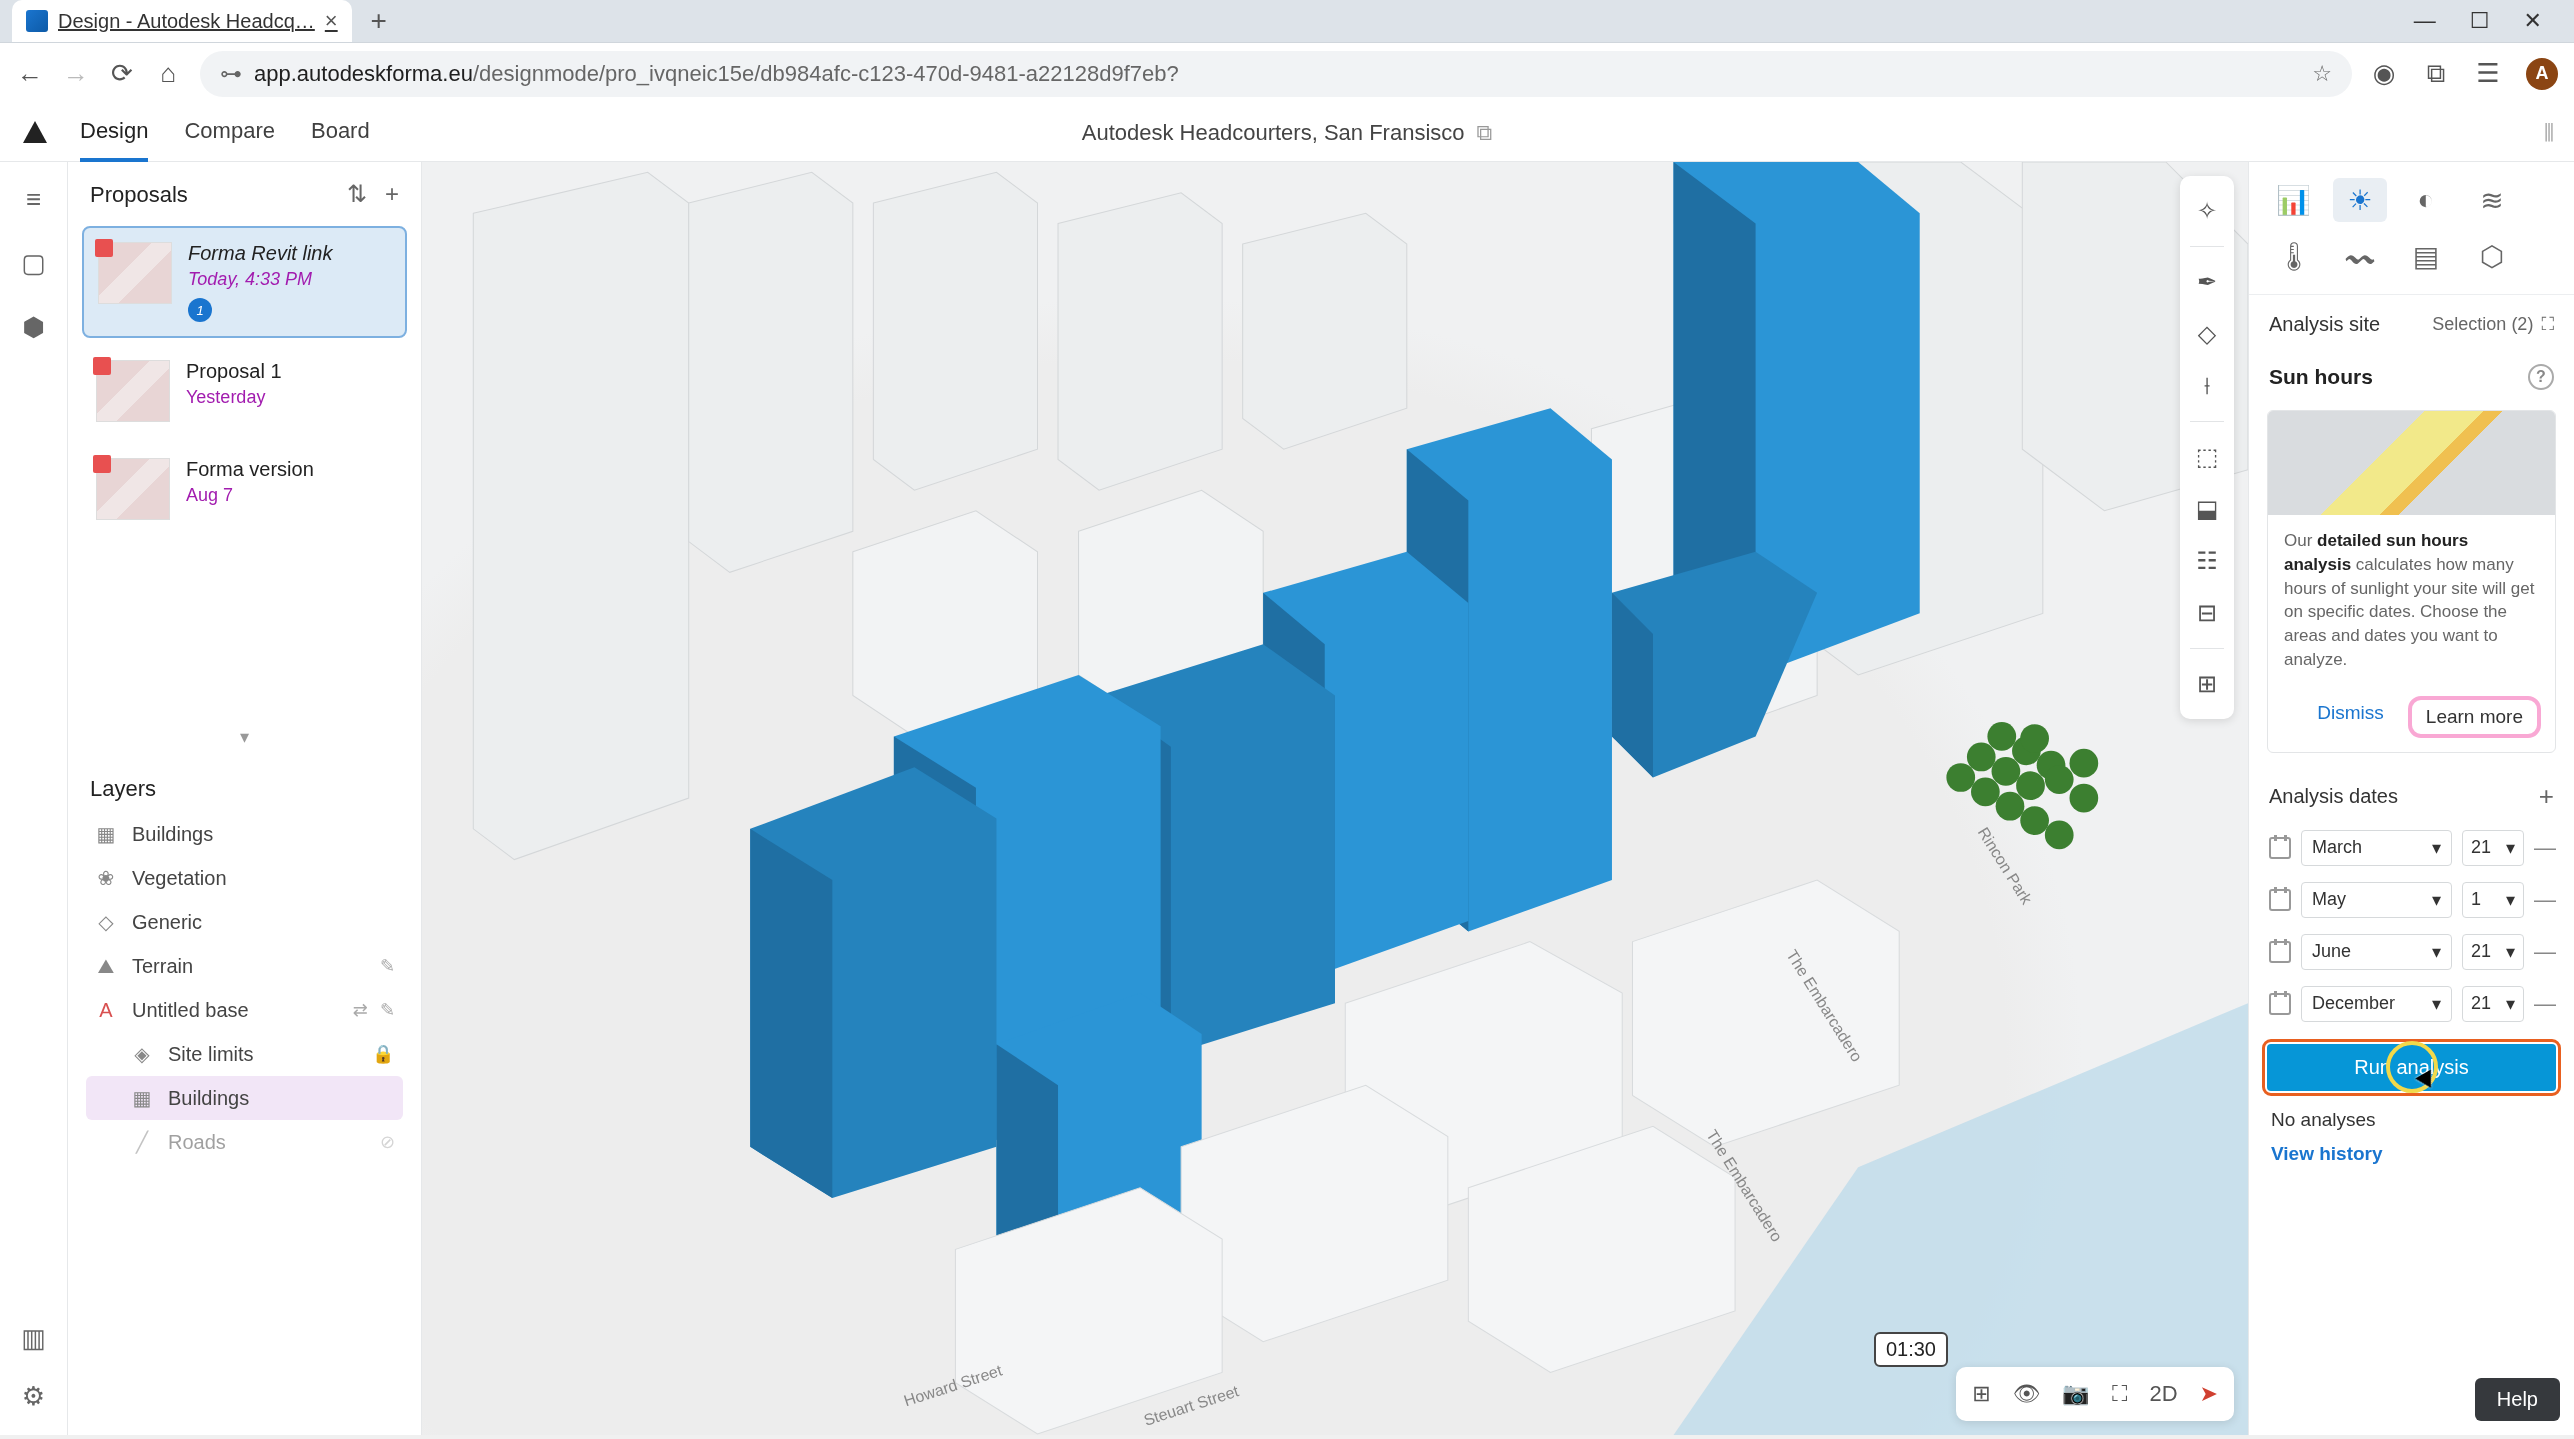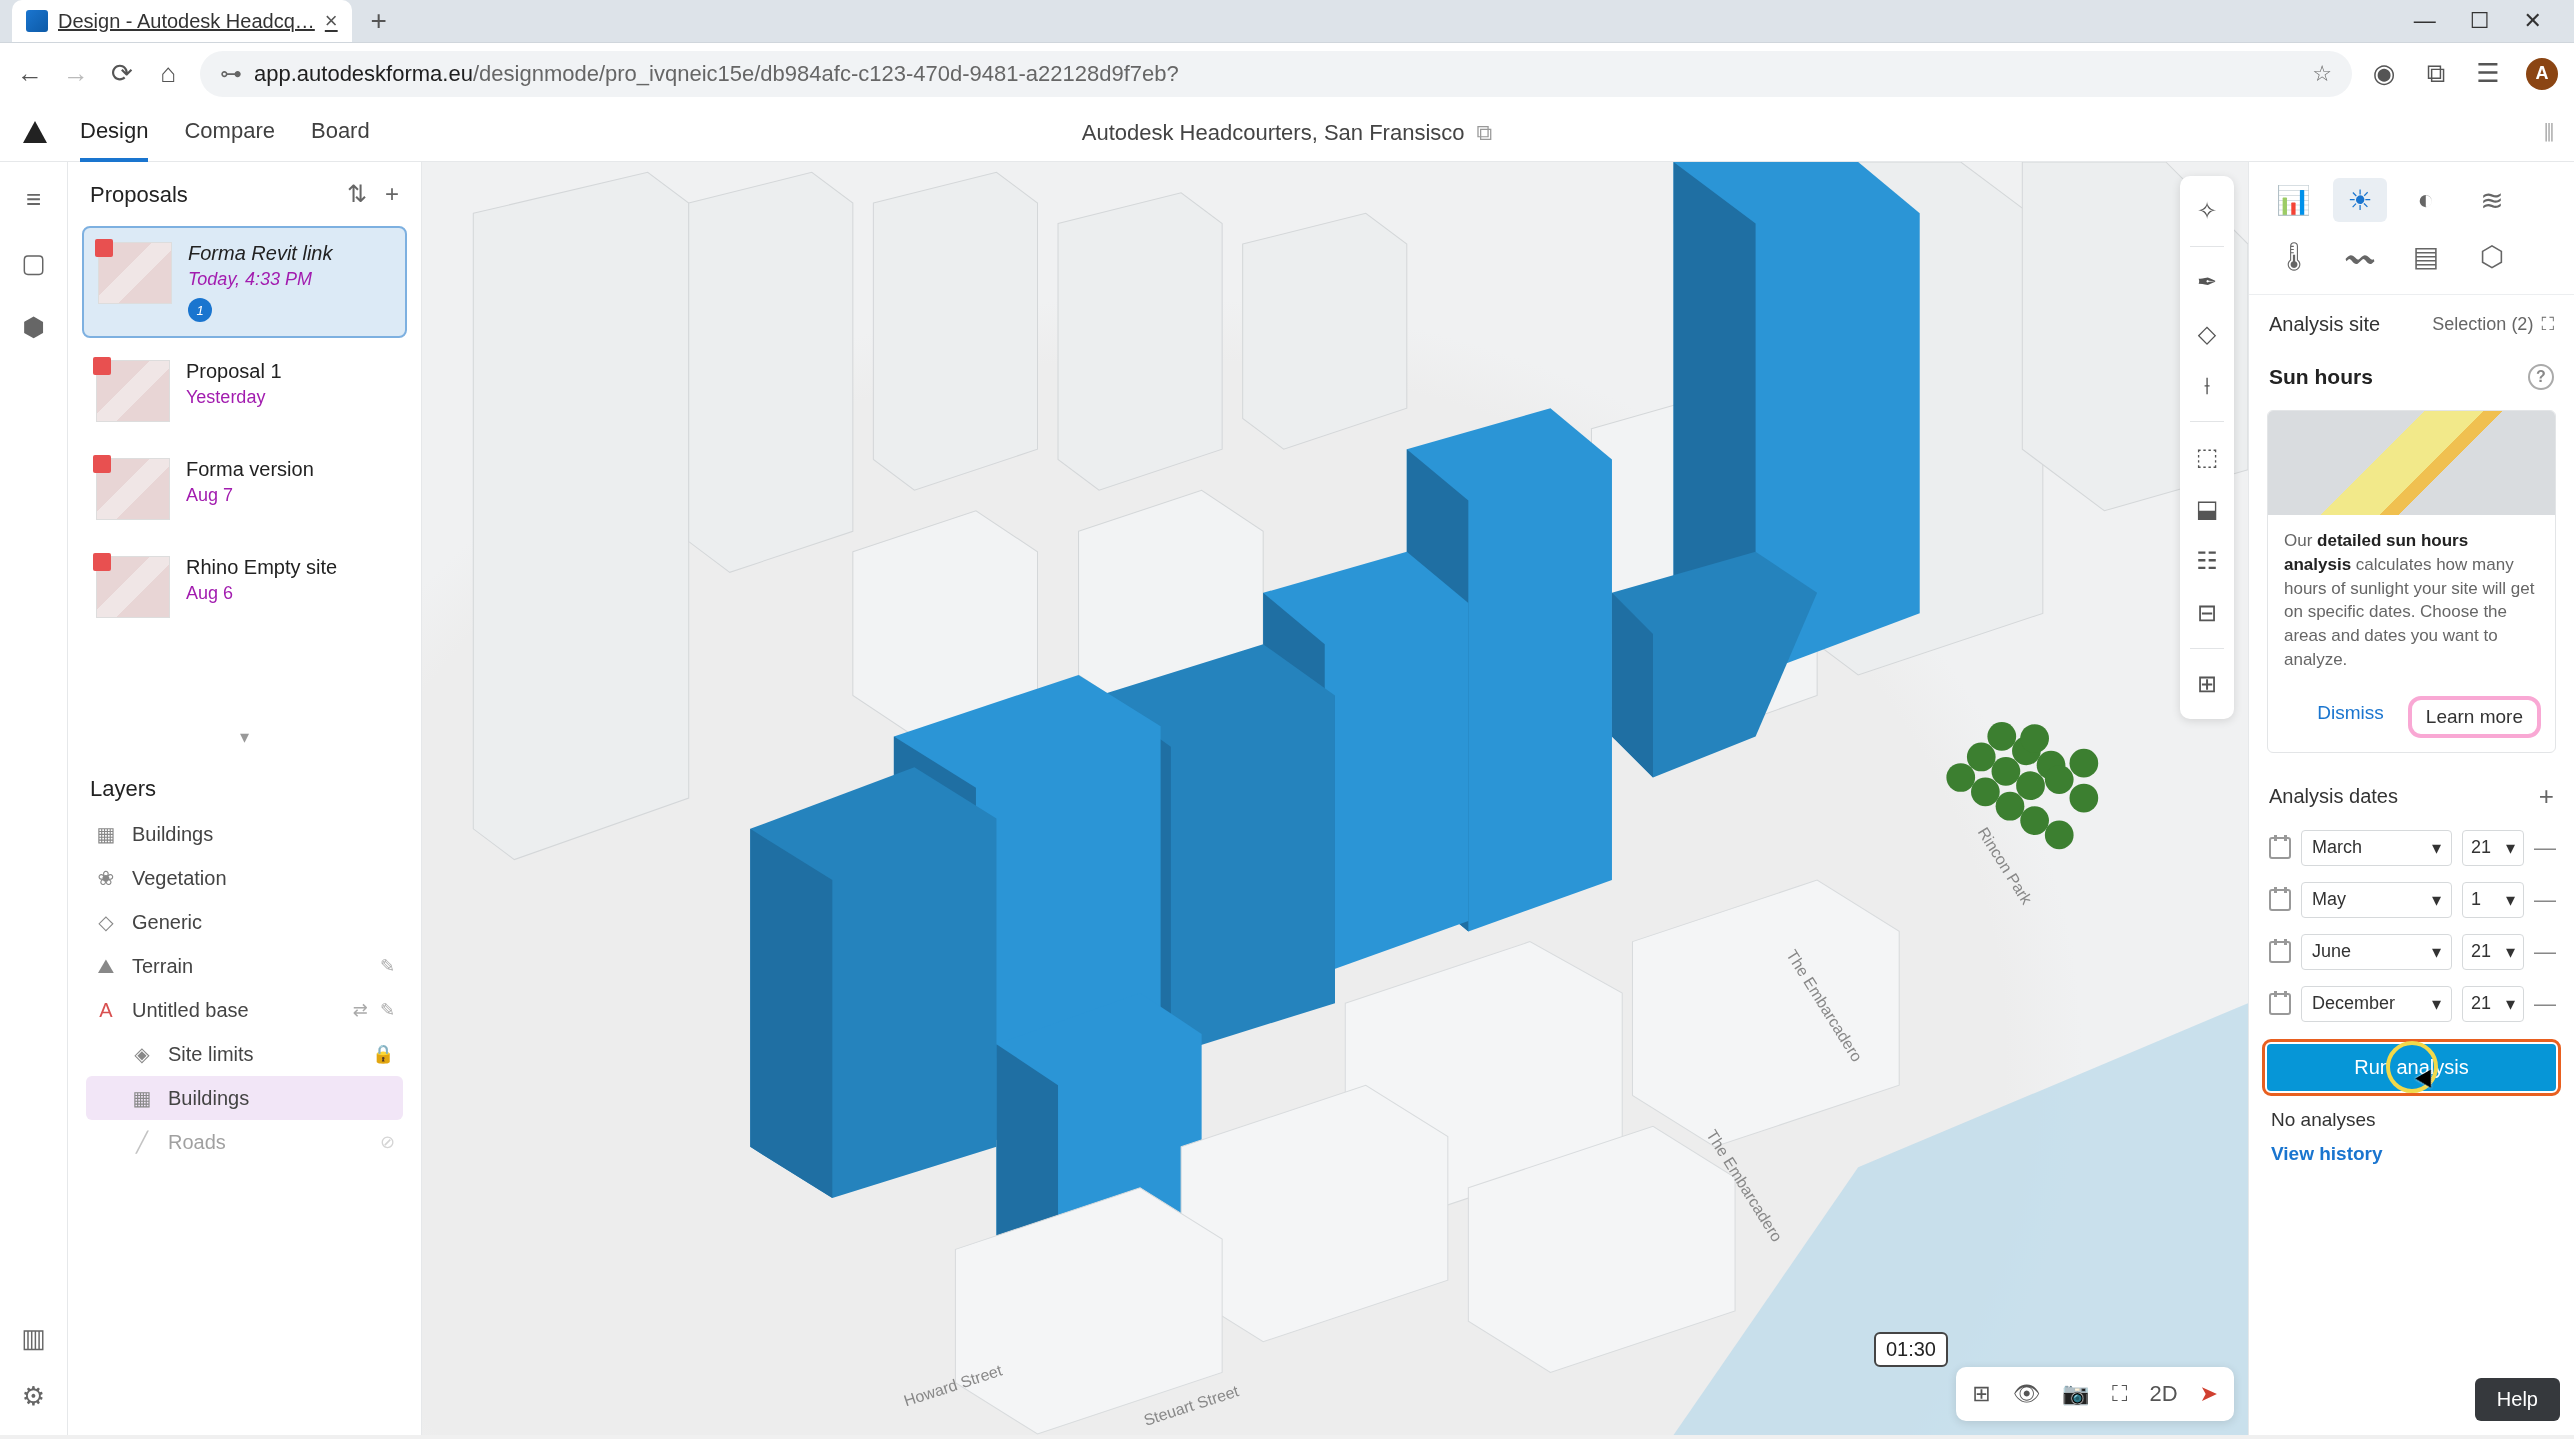--- a/index.html
+++ b/index.html
@@ -210,27 +210,20 @@
           <span class="proposal-date">Yesterday</span>
         </div>
       </div>
       <div class="proposal-card">
         <div class="proposal-thumb"></div>
         <div class="proposal-info">
           <span class="proposal-name">Forma version</span>
           <span class="proposal-date">Aug 7</span>
         </div>
       </div>
-      <div class="proposal-card">
-        <div class="proposal-thumb"></div>
-        <div class="proposal-info">
-          <span class="proposal-name">Rhino Empty site</span>
-          <span class="proposal-date">Aug 6</span>
-        </div>
-      </div>
     </div>
     <div class="chev-down">▾</div>
 
     <div class="layers-head">Layers</div>
     <div class="layer-list">
       <div class="layer-row">
           <span class="layer-icon">▦</span>
           <span>Buildings</span>
         </div>
       <div class="layer-row">

